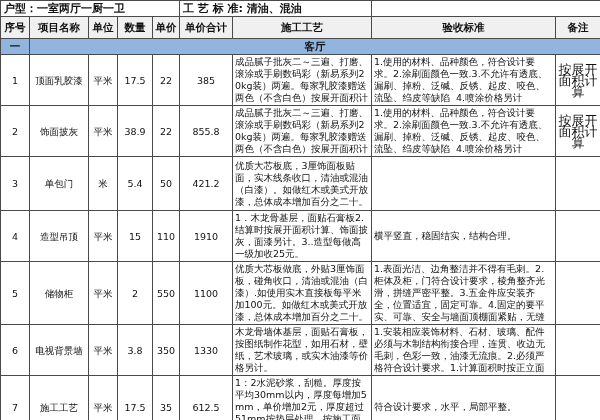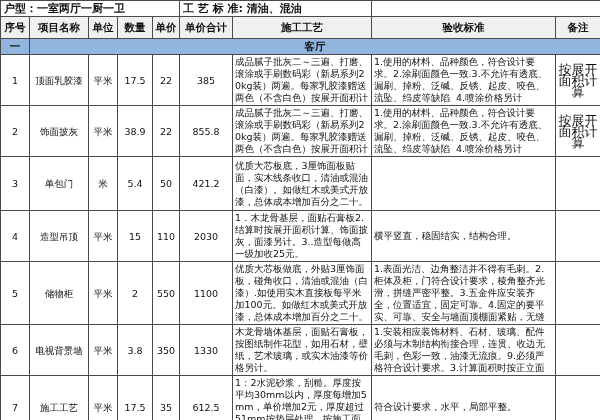--- a/index.html
+++ b/index.html
@@ -123,21 +123,21 @@
     <td class="accept"></td>
     <td class="note"></td>
   </tr>
 
   <tr style="height:48px">
     <td>4</td>
     <td>造型吊顶</td>
     <td>平米</td>
     <td>15</td>
     <td>110</td>
-    <td>2030</td>
+    <td>1910</td>
     <td class="proc">1．木龙骨基层，面贴石膏板2.结算时按展开面积计算、饰面披灰，面漆另计。3..造型每做高一级加收25元。</td>
     <td class="accept">横平竖直，稳固结实，结构合理。</td>
     <td class="note"></td>
   </tr>
 
   <tr style="height:60px">
     <td>5</td>
     <td>储物柜</td>
     <td>平米</td>
     <td>2</td>
@@ -149,21 +149,21 @@
   </tr>
 
   <tr style="height:46px">
     <td>6</td>
     <td>电视背景墙</td>
     <td>平米</td>
     <td>3.8</td>
     <td>350</td>
     <td>1330</td>
     <td class="proc">木龙骨墙体基层，面贴石膏板，按图纸制作花型，如用石材，壁纸，艺术玻璃，或实木油漆等价格另计。</td>
-    <td class="accept">1.安装相应装饰材料、石材、玻璃、配件必须与木制结构衔接合理，连贯、收边无毛刺，色彩一致，油漆无流痕。9.必须严格符合设计要求。3.计算面积时按正立面</td>
+    <td class="accept">1.安装相应装饰材料、石材、玻璃、配件必须与木制结构衔接合理，连贯、收边无毛刺，色彩一致，油漆无流痕。2.必须严格符合设计要求。1.计算面积时按正立面</td>
     <td class="note"></td>
   </tr>
 
   <tr style="height:48px">
     <td>7</td>
     <td>施工工艺</td>
     <td>平米</td>
     <td>17.5</td>
     <td>35</td>
     <td>612.5</td>

